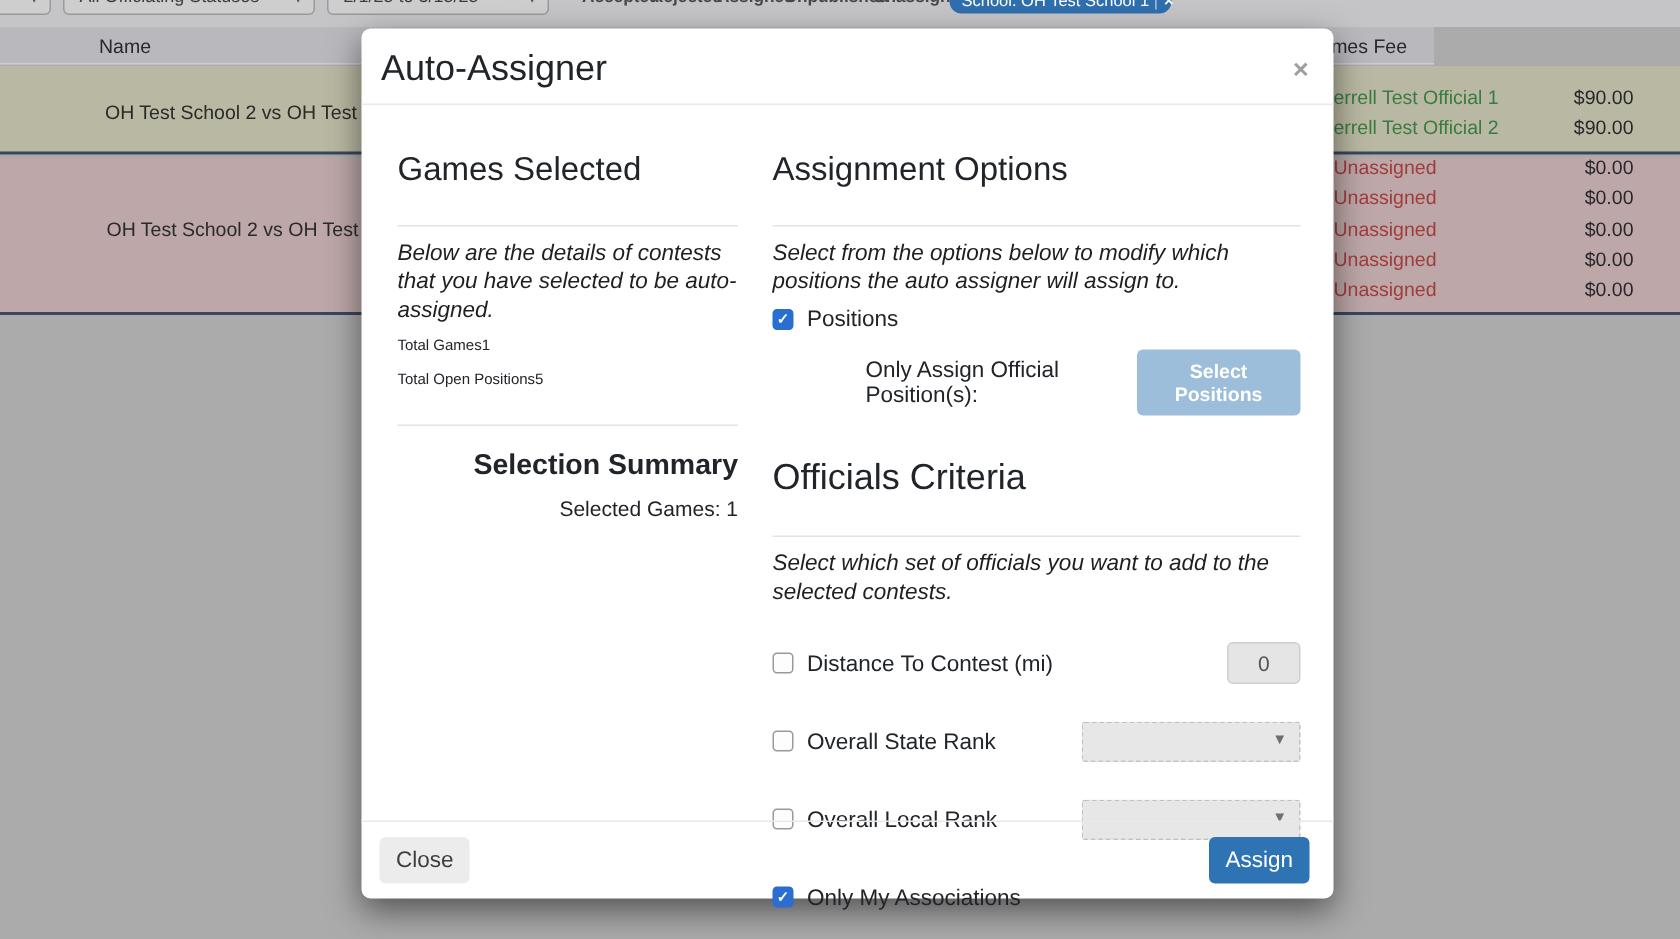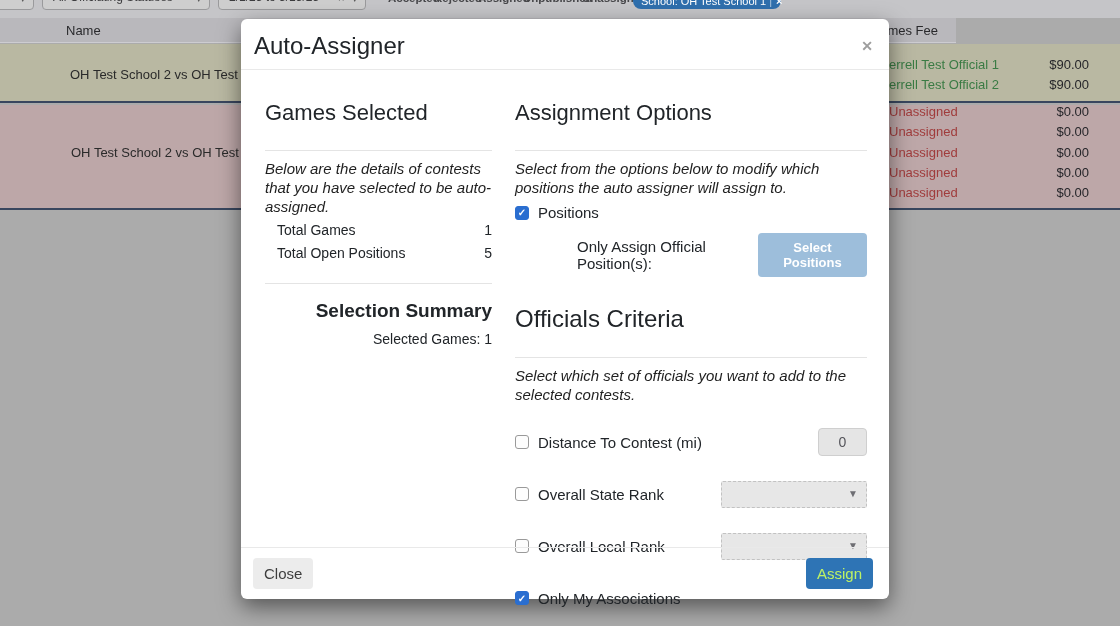--- a/index.html
+++ b/index.html
@@ -46,21 +46,21 @@
   .m-close { position:absolute; right:16px; top:20px; font-size:14px; font-weight:700; color:#9e9e9e; cursor:pointer; line-height:1; }
   .m-body { position:relative; height:477px; }
   .col { position:absolute; top:29px; }
   .col-left  { left:24px;  width:227px; }
   .col-right { left:274px; width:352px; }
   .sec-h { font-size:22px; font-weight:500; line-height:27px; color:#212529; }
   .big-h { font-size:24px; font-weight:500; line-height:28px; margin-top:28px; }
   .divider { border-top:1px solid #e4e4e4; margin-top:24px; }
   .divider.tight { margin-top:21px; }
   .ital { font-style:italic; font-size:15px; line-height:19px; margin-top:8px; color:#1f1f1f; }
-  .statrow { display:flex; justify-content:space-between; font-size:14px; line-height:17px; margin-top:6px;margin-left:12px; }
+  .statrow { display:flex; justify-content:flex-start; font-size:10px; line-height:17px; margin-top:6px; }
   .statrow .v { text-align:right; }
   .sum-h { margin-top:16px; text-align:right; font-size:19px; font-weight:600; }
   .sum-l { margin-top:9px; text-align:right; font-size:14px; }
   .cbrow { display:flex; align-items:center; margin-top:24px; font-size:15px; min-height:28px; }
   .cbrow.first { margin-top:7px; min-height:0; }
   .cb {
     width:14px; height:14px; border:1.5px solid #9a9a9a; border-radius:3px; background:#fdfdfd;
     display:inline-flex; align-items:center; justify-content:center; flex:none; margin-right:9px;
     font-size:10px; color:#fff; cursor:pointer;
   }
@@ -80,21 +80,21 @@
     margin-left:auto; width:146px; height:27px; background:#e7e7e7; border:1px dashed #c2c2c2;
     border-radius:2px; position:relative; cursor:pointer;
   }
   .ctl-select .caret { position:absolute; right:8px; top:6px; font-size:10px; color:#6e6e73; }
   .m-footer {
     position:absolute; left:0; bottom:0; width:100%; height:52px; border-top:1px solid #e9e9e9;
     display:flex; align-items:center; padding:0 16px 0 12px;
   }
   .btn { border:none; border-radius:4px; font-size:15px; padding:7px 11px; cursor:pointer; font-family:inherit; }
   .btn-close  { background:#ececec; color:#3e3e3e; }
-  .btn-assign { background:#2e74b5; color:#bef264; margin-left:auto; }
+  .btn-assign { background:#2e74b5; color:#ffffff; margin-left:auto; }
 </style>
 </head>
 <body>
 
 <div class="page">
 
   <div class="filterbar">
     <div class="fctrl" style="left:-6px; width:40px;">
       <span class="caret">▾</span>
     </div>

